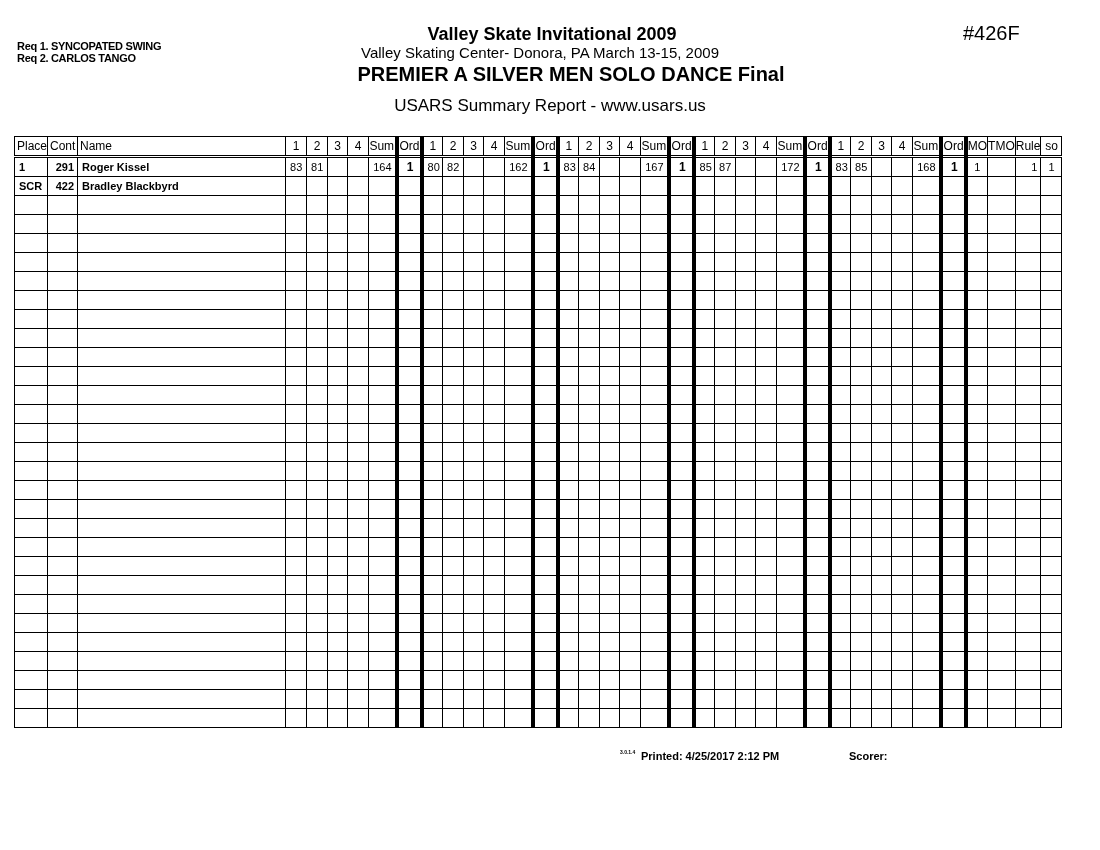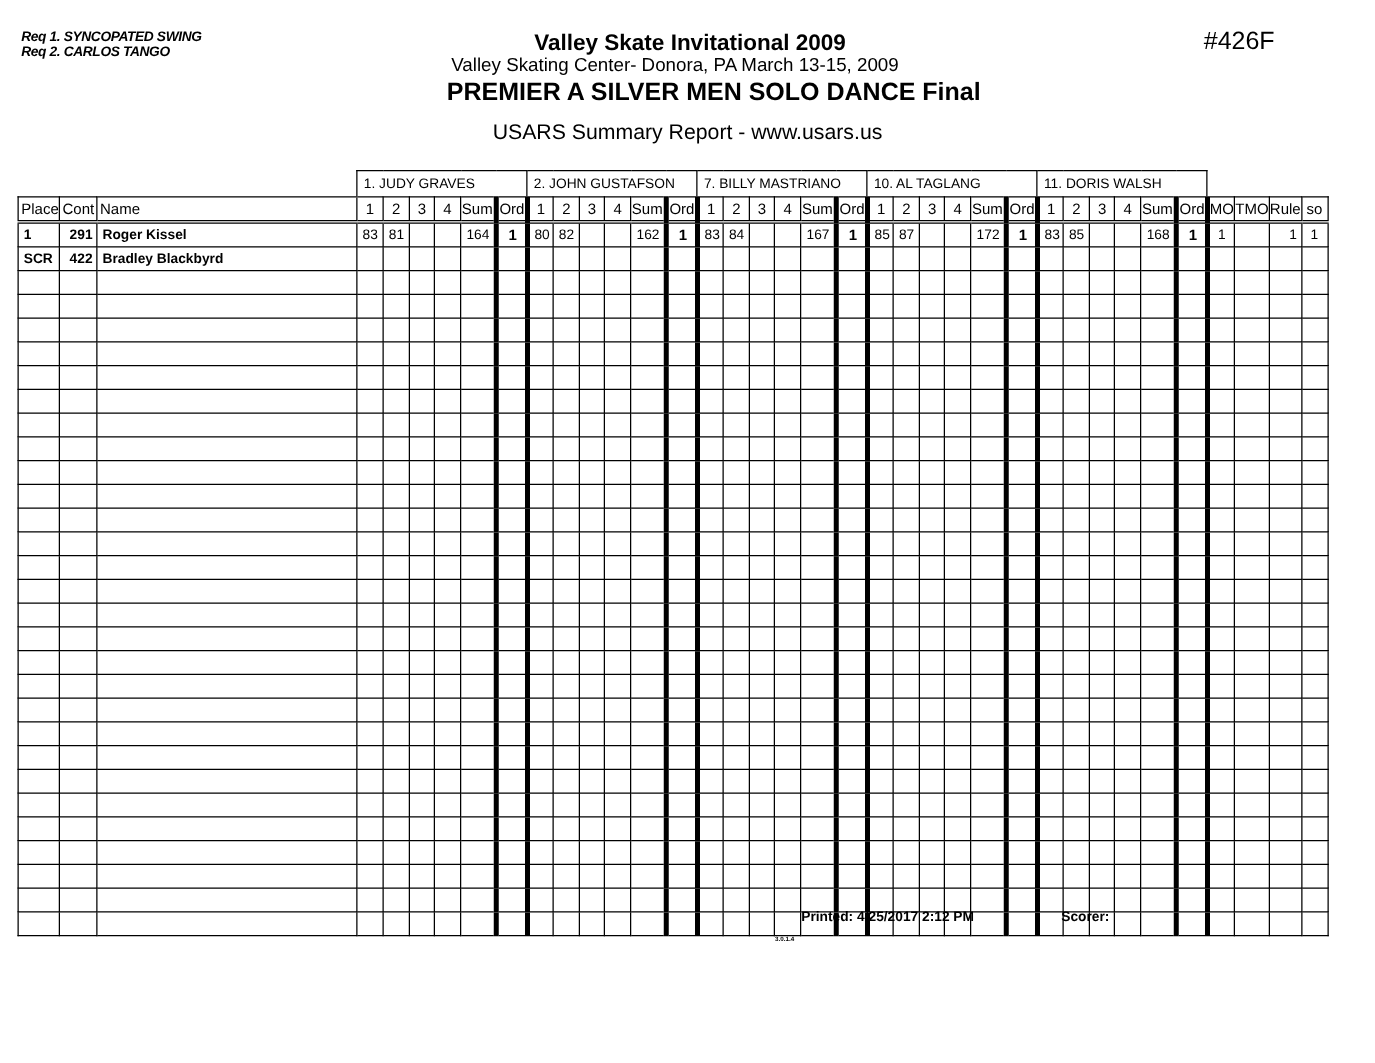--- a/index.html
+++ b/index.html
@@ -1,18 +1,18 @@
 <!DOCTYPE html>
 <html><head>
 <meta charset="utf-8">
 <style>
   html, body { margin: 0; padding: 0; background: #ffffff; }
   body { width: 1100px; height: 850px; position: relative; overflow: hidden;
          font-family: "Liberation Sans", sans-serif; color: #000; }
-  .req { position: absolute; left: 17px; top: 24px; font-size: 11px; font-weight: bold; line-height: 12px; letter-spacing: -0.3px; font-style: italic; }
+  .req { position: absolute; left: 17px; top: 40px; font-size: 11px; font-weight: bold; line-height: 12px; letter-spacing: -0.3px; }
   .event-no { position: absolute; left: 963px; top: 22px; font-size: 20px; font-weight: normal; }
   .hdr { position: absolute; left: 0; width: 1100px; text-align: center; }
   .h1 { top: 24px; font-size: 18px; font-weight: bold; left: 0; padding-left: 2px; }
   .h2 { top: 44px; font-size: 15px; left: -10px; }
   .h3 { top: 63px; font-size: 20px; font-weight: bold; padding-left: 21px; }
   .h4 { top: 96px; font-size: 17px; }
 
   .grid { position: absolute; left: 14px; top: 136px; }
   table { border-collapse: collapse; table-layout: fixed; }
   td { padding: 0; height: 18px; border: 1px solid #000; font-size: 11px; white-space: nowrap; overflow: hidden; }
@@ -20,21 +20,21 @@
   .judge-row td.jname { border-top: 1px solid #000; border-left: 1px solid #000; border-right: 1px solid #000; font-size: 11px; padding-left: 5px; vertical-align: middle; }
   .colhdr td { font-size: 12px; text-align: center; height: 18px; border-bottom: 3px double #000; }
   .colhdr td.lft { text-align: left; padding-left: 2px; }
   .data td { text-align: center; }
   .data td.num { text-align: right; padding-right: 3px; }
   .data td.lft { text-align: left; padding-left: 4px; }
   .bold { font-weight: bold; }
   .thick-l { border-left: 4px solid #000 !important; }
   .ord { font-weight: bold; font-size: 12px; text-align: right !important; padding-right: 6px !important; }
   .ordh { text-align: left; padding-left: 1px !important; }
-  .footer { position: absolute; top: 728px; font-size: 11px; font-weight: bold; }
+  .footer { position: absolute; top: 750px; font-size: 11px; font-weight: bold; }
   .tiny { position: absolute; top: 749px; left: 620px; font-size: 5px; font-weight: bold; }
 </style>
 </head>
 <body>
 
 <div class="req">
   <div>Req 1. SYNCOPATED SWING</div>
   <div>Req 2. CARLOS TANGO</div>
 </div>
 <div class="event-no">#426F</div>
@@ -79,29 +79,20 @@
         <col style="width: 20px;">
         <col style="width: 21px;">
         <col style="width: 28px;">
         <col style="width: 22px;">
         <col style="width: 22px;">
         <col style="width: 26px;">
         <col style="width: 25px;">
         <col style="width: 21px;">
       </colgroup>
     <tbody id="tb">
-        <tr class="judge-row">
-          <td colspan="3"></td>
-          <td class="jname" colspan="6">1.  JUDY GRAVES</td>
-          <td class="jname" colspan="6">2.  JOHN GUSTAFSON</td>
-          <td class="jname" colspan="6">7.  BILLY MASTRIANO</td>
-          <td class="jname" colspan="6">10.  AL TAGLANG</td>
-          <td class="jname" colspan="6">11.  DORIS WALSH</td>
-          <td colspan="4"></td>
-        </tr>
         <tr class="colhdr">
           <td class="lft">Place</td>
           <td class="lft">Cont</td>
           <td class="lft">Name</td>
           <td>1</td>
           <td>2</td>
           <td>3</td>
           <td>4</td>
           <td>Sum</td>
           <td class="thick-l ordh">Ord</td>

